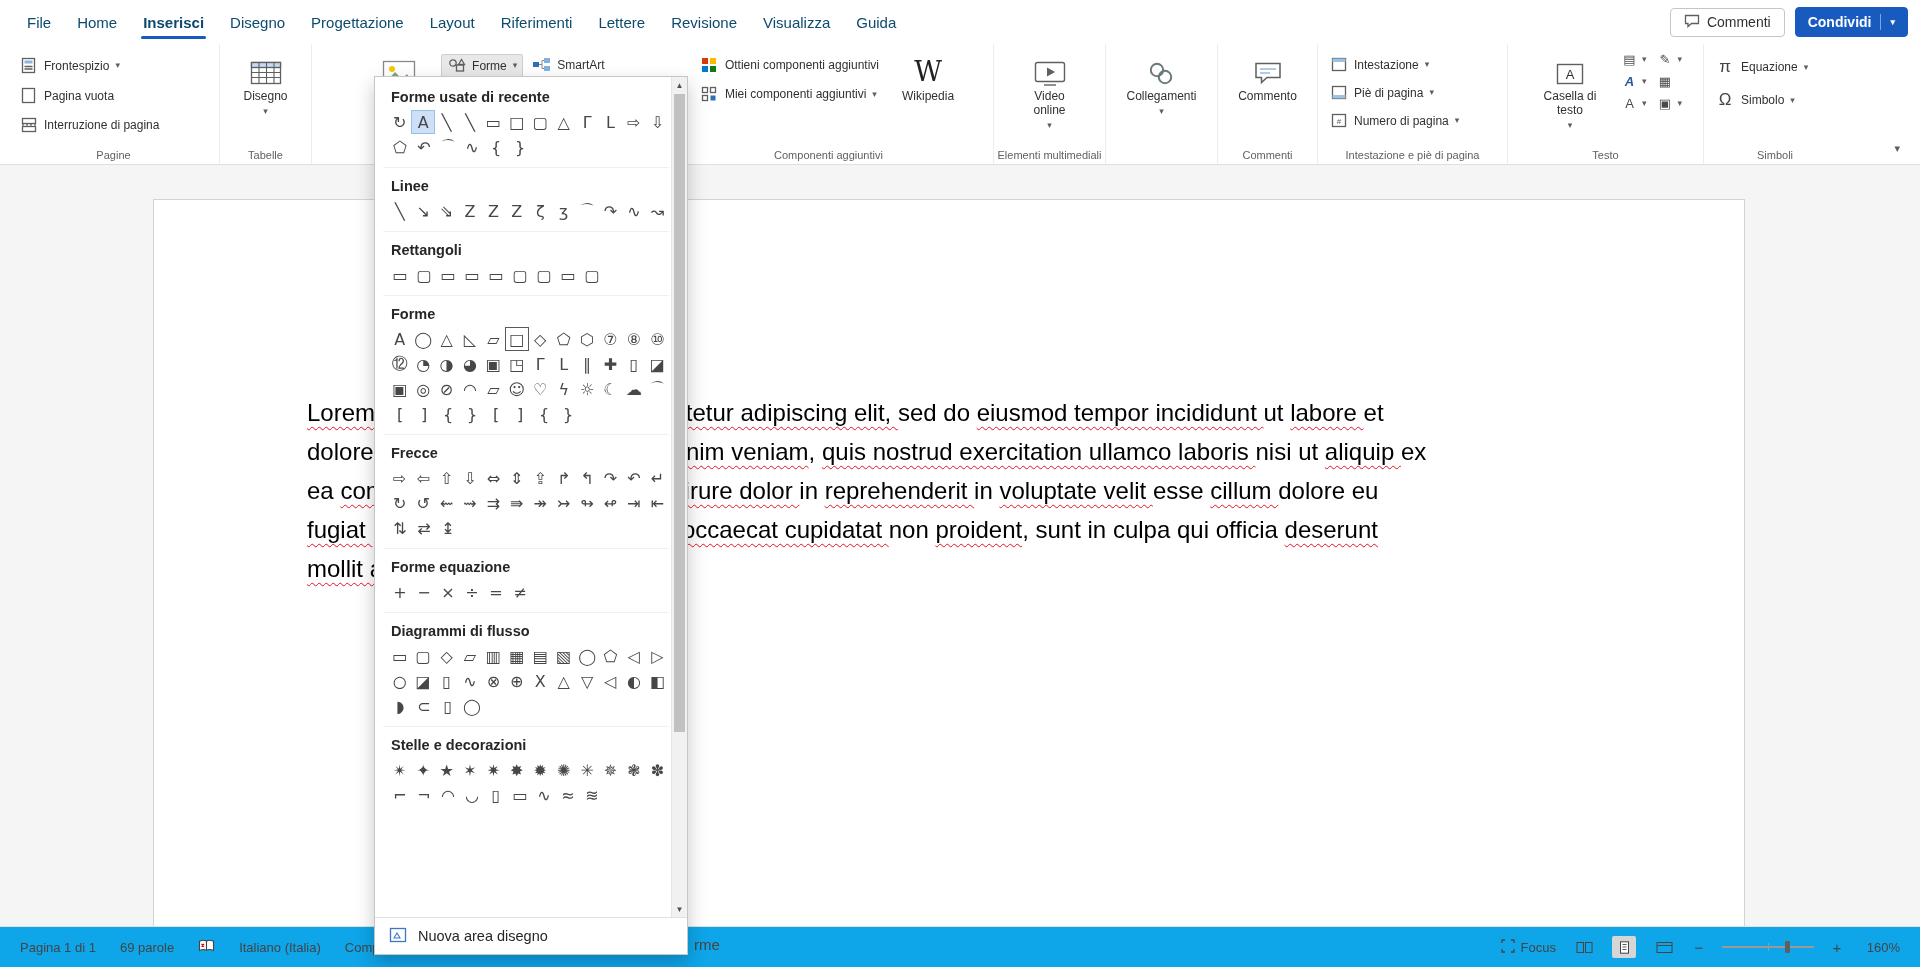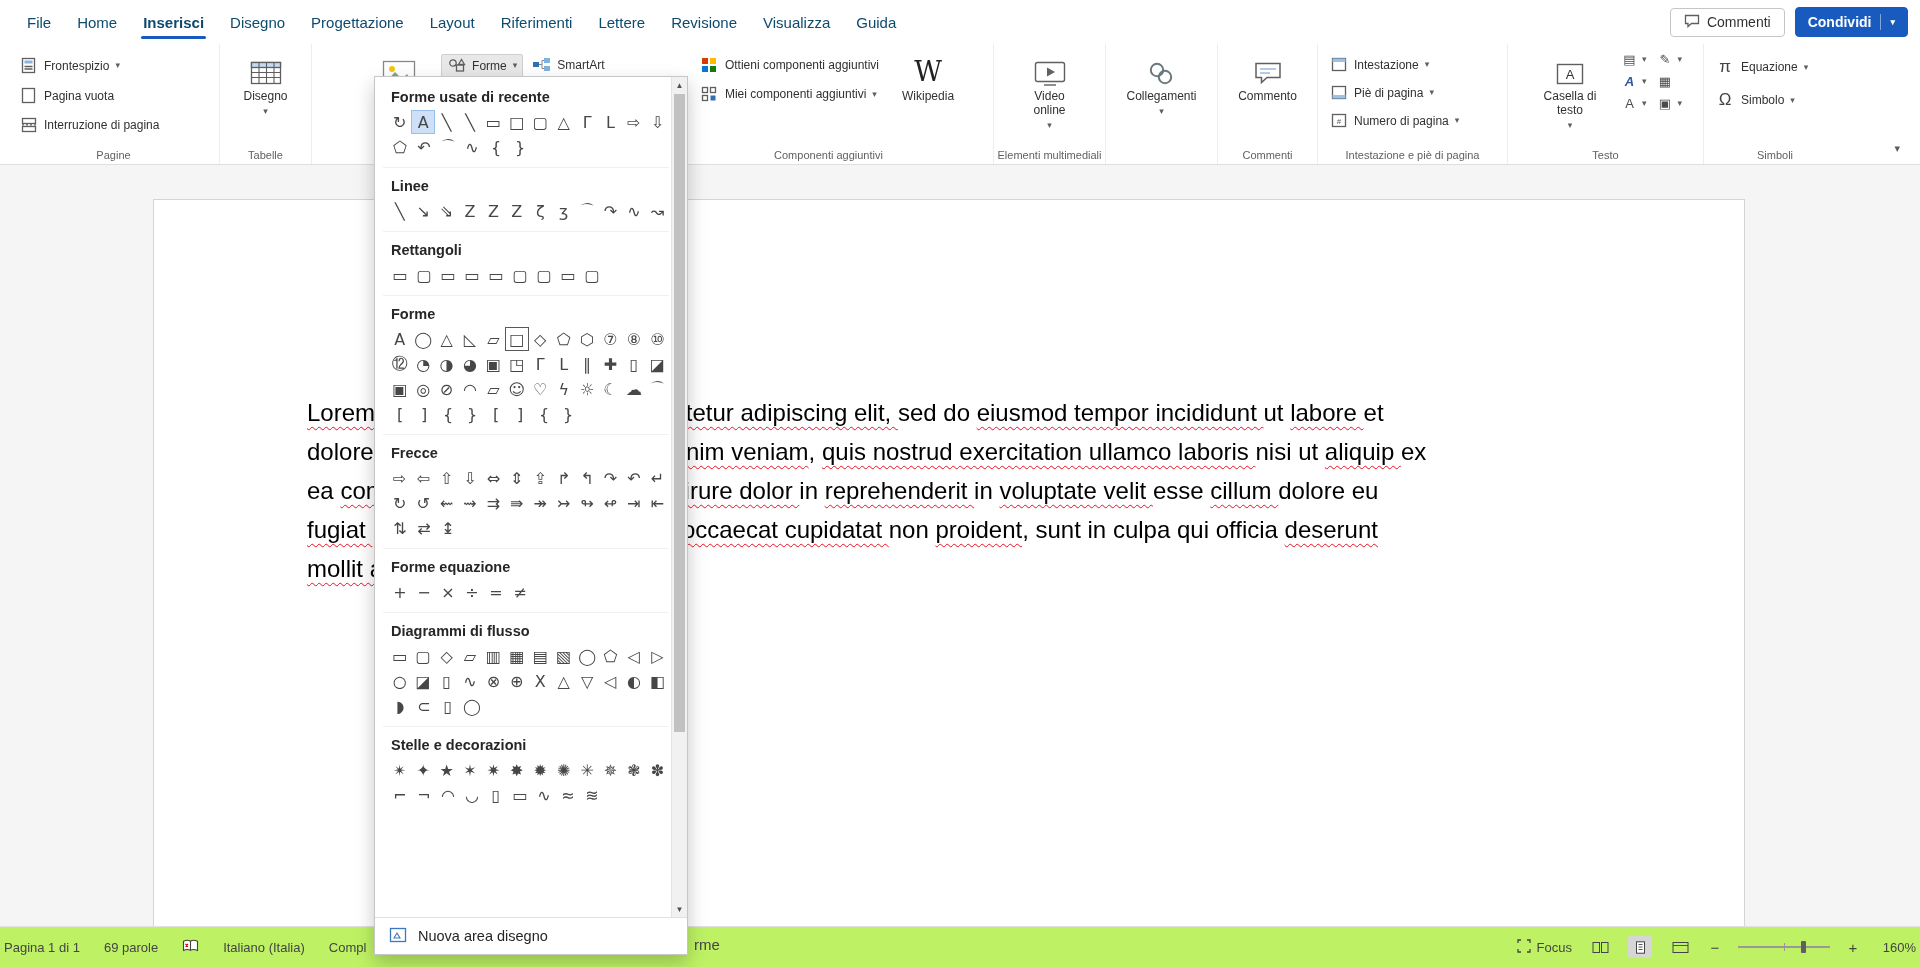--- a/index.html
+++ b/index.html
@@ -49,22 +49,22 @@
 
   
   .doc-area{position:relative;height:770px;background:#f5f5f5;overflow:hidden;}
   .page{position:absolute;left:153px;top:34px;width:1592px;height:980px;background:#fff;border:1px solid #d4d4d4;box-sizing:border-box;}
   .doc-text{padding:193px 0 0 153px;width:1260px;font-size:24px;color:#000;}
   .doc-line{white-space:nowrap;line-height:39px;height:39px;}
   .sq{text-decoration-line:underline;text-decoration-style:wavy;text-decoration-color:#e81123;
     text-decoration-thickness:1px;text-underline-offset:5px;text-decoration-skip-ink:none;}
 
   
-  .statusbar{position:absolute;left:0;right:0;bottom:0;height:41px;background:#bef264;border-top:1px solid #e1e1e1;
-    display:flex;align-items:center;justify-content:space-between;padding:0 4px;font-size:13px;color:#444;box-sizing:border-box;}
+  .statusbar{position:absolute;left:0;right:0;bottom:0;height:41px;background:#0ea5e9;border-top:1px solid #e1e1e1;
+    display:flex;align-items:center;justify-content:space-between;padding:0 20px;font-size:13px;color:#444;box-sizing:border-box;}
   .status-left{display:flex;align-items:center;gap:24px;}
   .status-right{display:flex;align-items:center;gap:16px;}
   .frag-right{position:absolute;left:694px;top:9px;font-size:15px;color:#444;}
   .viewbtn{display:flex;align-items:center;justify-content:center;width:24px;height:22px;border-radius:2px;}
   .viewbtn.sel{background:#d6d6d6;}
   .zoomtxt{font-size:15px;color:#444;width:14px;text-align:center;}
   .zoom-slider{width:92px;height:14px;position:relative;}
   .zs-track{position:absolute;top:6px;left:0;right:0;height:2px;background:#999;}
   .zs-tick{position:absolute;left:50%;top:3px;width:1px;height:8px;background:#999;}
   .zs-handle{position:absolute;left:68%;top:1px;width:5px;height:12px;background:#5f5f5f;border-radius:1px;}

